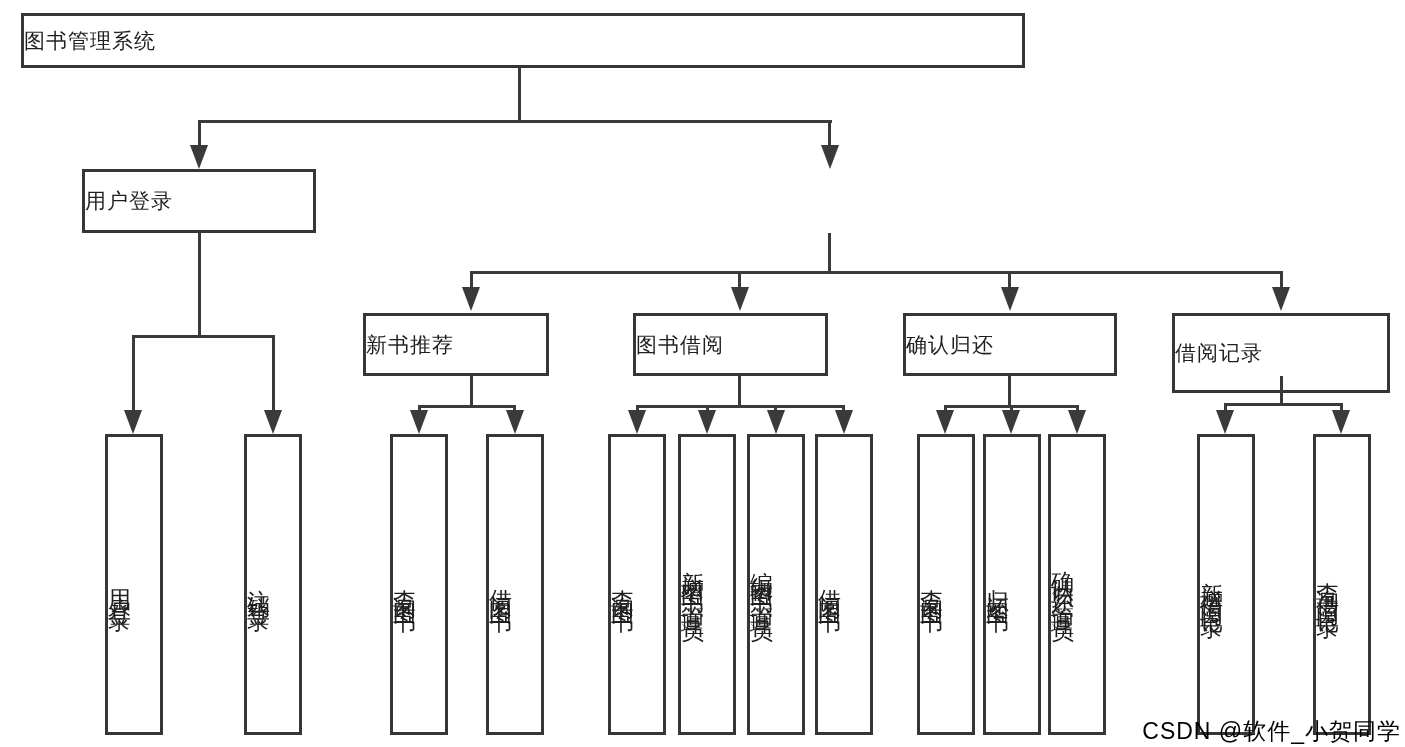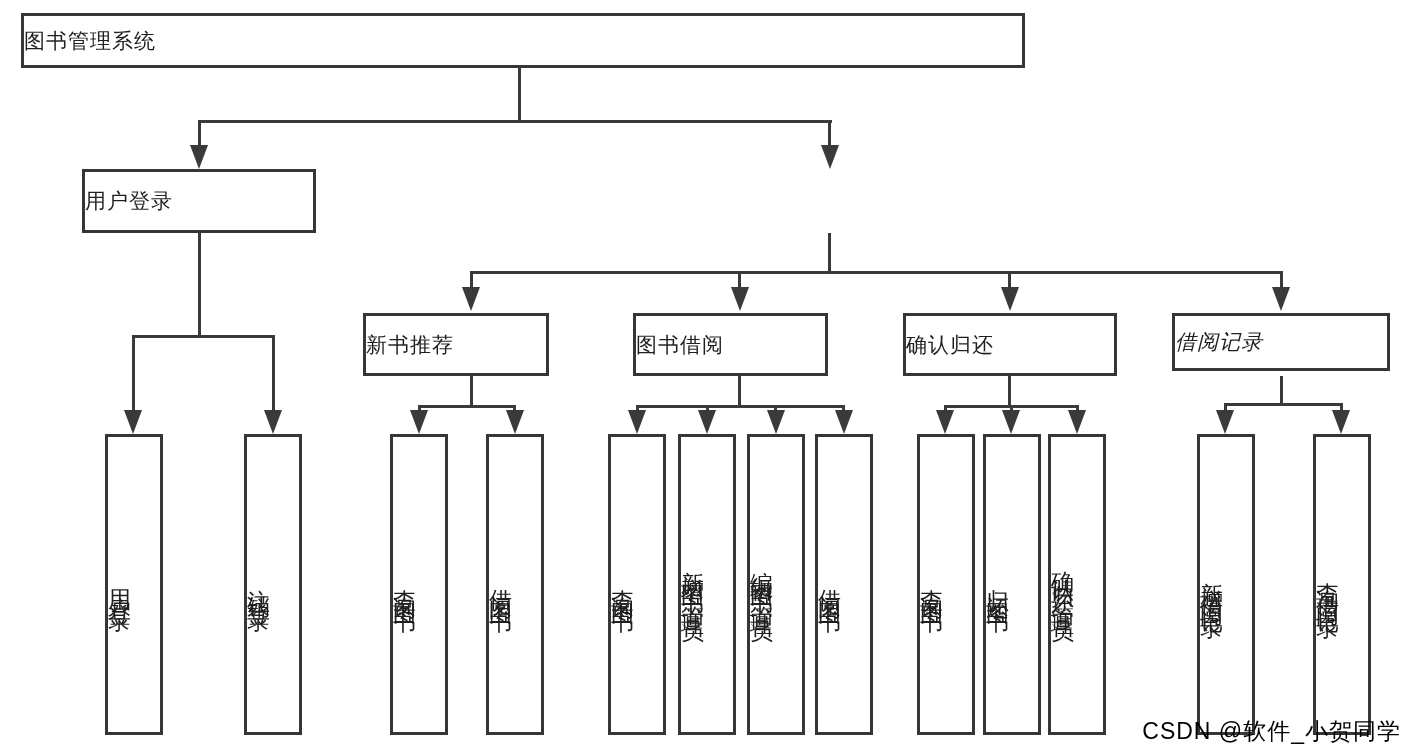--- a/index.html
+++ b/index.html
@@ -90,21 +90,21 @@
 
   <div class="node h-label" style="left:363px;top:313px;width:186px;height:63px;">
     <span>新书推荐</span>
   </div>
   <div class="node h-label" style="left:633px;top:313px;width:195px;height:63px;">
     <span>图书借阅</span>
   </div>
   <div class="node h-label" style="left:903px;top:313px;width:214px;height:63px;">
     <span>确认归还</span>
   </div>
-  <div class="node h-label" style="left:1172px;top:313px;width:218px;height:58px;font-style:italic;">
+  <div class="node h-label" style="left:1172px;top:313px;width:218px;height:80px;">
     <span>借阅记录</span>
   </div>
 
   <div class="line vline" style="left:470px;top:376px;height:29px;"></div>
   <div class="line hline" style="left:418px;top:405px;width:98px;"></div>
   <div class="line vline" style="left:418px;top:405px;height:6px;"></div>
   <div class="arrow" style="left:410px;top:410px;"></div>
   <div class="line vline" style="left:513px;top:405px;height:6px;"></div>
   <div class="arrow" style="left:506px;top:410px;"></div>
 

